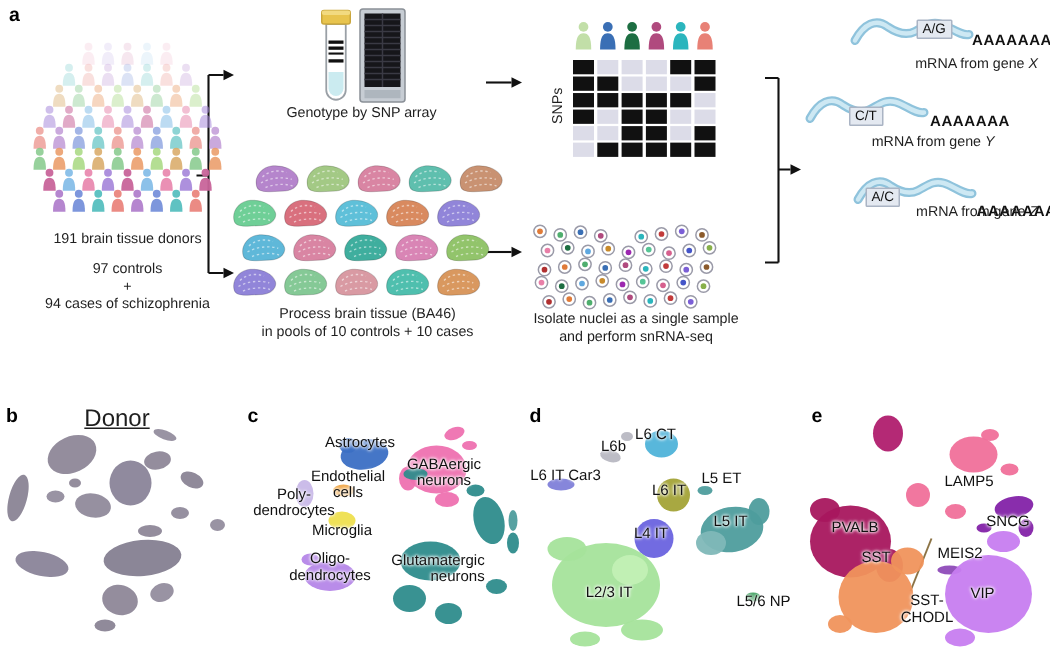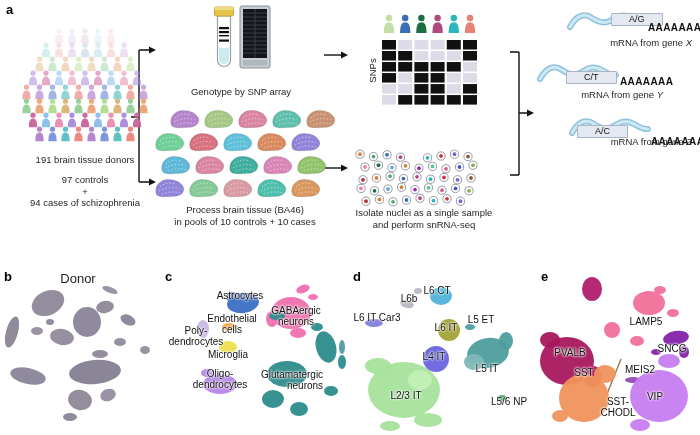--- a/index.html
+++ b/index.html
@@ -4,28 +4,28 @@
 <style>
   html,body{margin:0;padding:0;background:#fff;}
   #figure{position:relative;width:700px;height:435px;background:#fff;overflow:hidden;
           font-family:"Liberation Sans",sans-serif;color:#1a1a1a;}
   #fig-svg{position:absolute;left:0;top:0;}
   .panel-letter{position:absolute;font-size:13px;font-weight:bold;color:#000;}
   .cap{position:absolute;font-size:9.5px;line-height:11.5px;text-align:center;
        white-space:pre-line;transform:translateX(-50%);color:#1f1f1f;}
   .snps-label{position:absolute;font-size:9.5px;transform:rotate(-90deg);transform-origin:center;color:#1f1f1f;}
   .snp-box{position:absolute;font-size:9px;background:#e4e9f1;border:1px solid #aab4c4;
-           padding:0 17px;line-height:11px;border-radius:1px;color:#111;}
+           padding:0 3px;line-height:11px;border-radius:1px;color:#111;}
   .polya{position:absolute;font-size:10px;font-weight:bold;letter-spacing:.4px;color:#111;}
   .mrna-cap{position:absolute;font-size:9.5px;color:#1f1f1f;white-space:nowrap;}
   .mrna-cap i{font-style:italic;}
   .cluster-label{position:absolute;font-size:10px;line-height:10.5px;text-align:center;
        white-space:pre-line;transform:translate(-50%,-50%);color:#111;
        text-shadow:0 0 2px #fff,0 0 2px #fff,0 0 3px #fff;}
-  .panel-title{position:absolute;font-size:13px;color:#1f1f1f;transform:translateX(-50%);}
+  .panel-title{position:absolute;font-size:16px;color:#1f1f1f;transform:translateX(-50%);text-decoration:underline;}
 </style>
 </head>
 <body>
 
 <div id="figure">
   <svg id="fig-svg" width="700" height="435" viewBox="0 0 700 435">
 
     <g stroke="#111" stroke-width="1.4" fill="none">
       <path d="M131 117 H139 M139 50 V182 M139 50 H149 M139 182 H149"></path>
       <polygon points="149,46.5 156,50 149,53.5" fill="#111" stroke="none"></polygon>
@@ -803,21 +803,21 @@
   <div class="panel-letter" style="left:6px;top:2px">a</div>
   <div class="panel-letter" style="left:4px;top:269px">b</div>
   <div class="panel-letter" style="left:165px;top:269px">c</div>
   <div class="panel-letter" style="left:353px;top:269px">d</div>
   <div class="panel-letter" style="left:541px;top:269px">e</div>
 
   <div class="cap" style="left:85px;top:154px">191 brain tissue donors</div>
   <div class="cap" style="left:85px;top:174px">97 controls
 +
 94 cases of schizophrenia</div>
-  <div class="cap" style="left:241px;top:86px">Genotype by SNP array</div>
+  <div class="cap" style="left:241px;top:70px">Genotype by SNP array</div>
   <div class="cap" style="left:245px;top:204px">Process brain tissue (BA46)
 in pools of 10 controls + 10 cases</div>
   <div class="snps-label" style="left:360px;top:65px">SNPs</div>
   <div class="cap" style="left:424px;top:207px">Isolate nuclei as a single sample
 and perform snRNA-seq</div>
 
   <div class="snp-box" style="left:611px;top:13px">A/G</div>
   <div class="polya" style="left:648px;top:22px">AAAAAAA</div>
   <div class="mrna-cap" style="right:8px;top:37px"><span>mRNA from gene </span><i>X</i></div>
 
@@ -843,21 +843,21 @@
       <div class="cluster-label" style="left: 228px; top: 355px;">Microglia</div>
       <div class="cluster-label" style="left: 220px; top: 379px;">Oligo-
 dendrocytes</div>
       <div class="cluster-label" style="left: 292px; top: 380px; text-align: right;">Glutamatergic
 neurons</div>
       <div class="cluster-label" style="left: 437px; top: 291px;">L6 CT</div>
       <div class="cluster-label" style="left: 409px; top: 299px;">L6b</div>
       <div class="cluster-label" style="left: 377px; top: 318px;">L6 IT Car3</div>
       <div class="cluster-label" style="left: 446px; top: 328px;">L6 IT</div>
       <div class="cluster-label" style="left: 481px; top: 320px;">L5 ET</div>
-      <div class="cluster-label" style="left: 487px; top: 349px; margin-top: 20px;">L5 IT</div>
+      <div class="cluster-label" style="left: 487px; top: 349px;">L5 IT</div>
       <div class="cluster-label" style="left: 434px; top: 357px;">L4 IT</div>
       <div class="cluster-label" style="left: 406px; top: 396px; text-align: center;">L2/3 IT</div>
       <div class="cluster-label" style="left: 509px; top: 402px;">L5/6 NP</div>
       <div class="cluster-label" style="left: 646px; top: 322px;">LAMP5</div>
       <div class="cluster-label" style="left: 570px; top: 353px;">PVALB</div>
       <div class="cluster-label" style="left: 672px; top: 349px;">SNCG</div>
       <div class="cluster-label" style="left: 640px; top: 370px;">MEIS2</div>
       <div class="cluster-label" style="left: 584px; top: 373px;">SST</div>
       <div class="cluster-label" style="left: 618px; top: 407px; text-align: center;">SST-
 CHODL</div>

